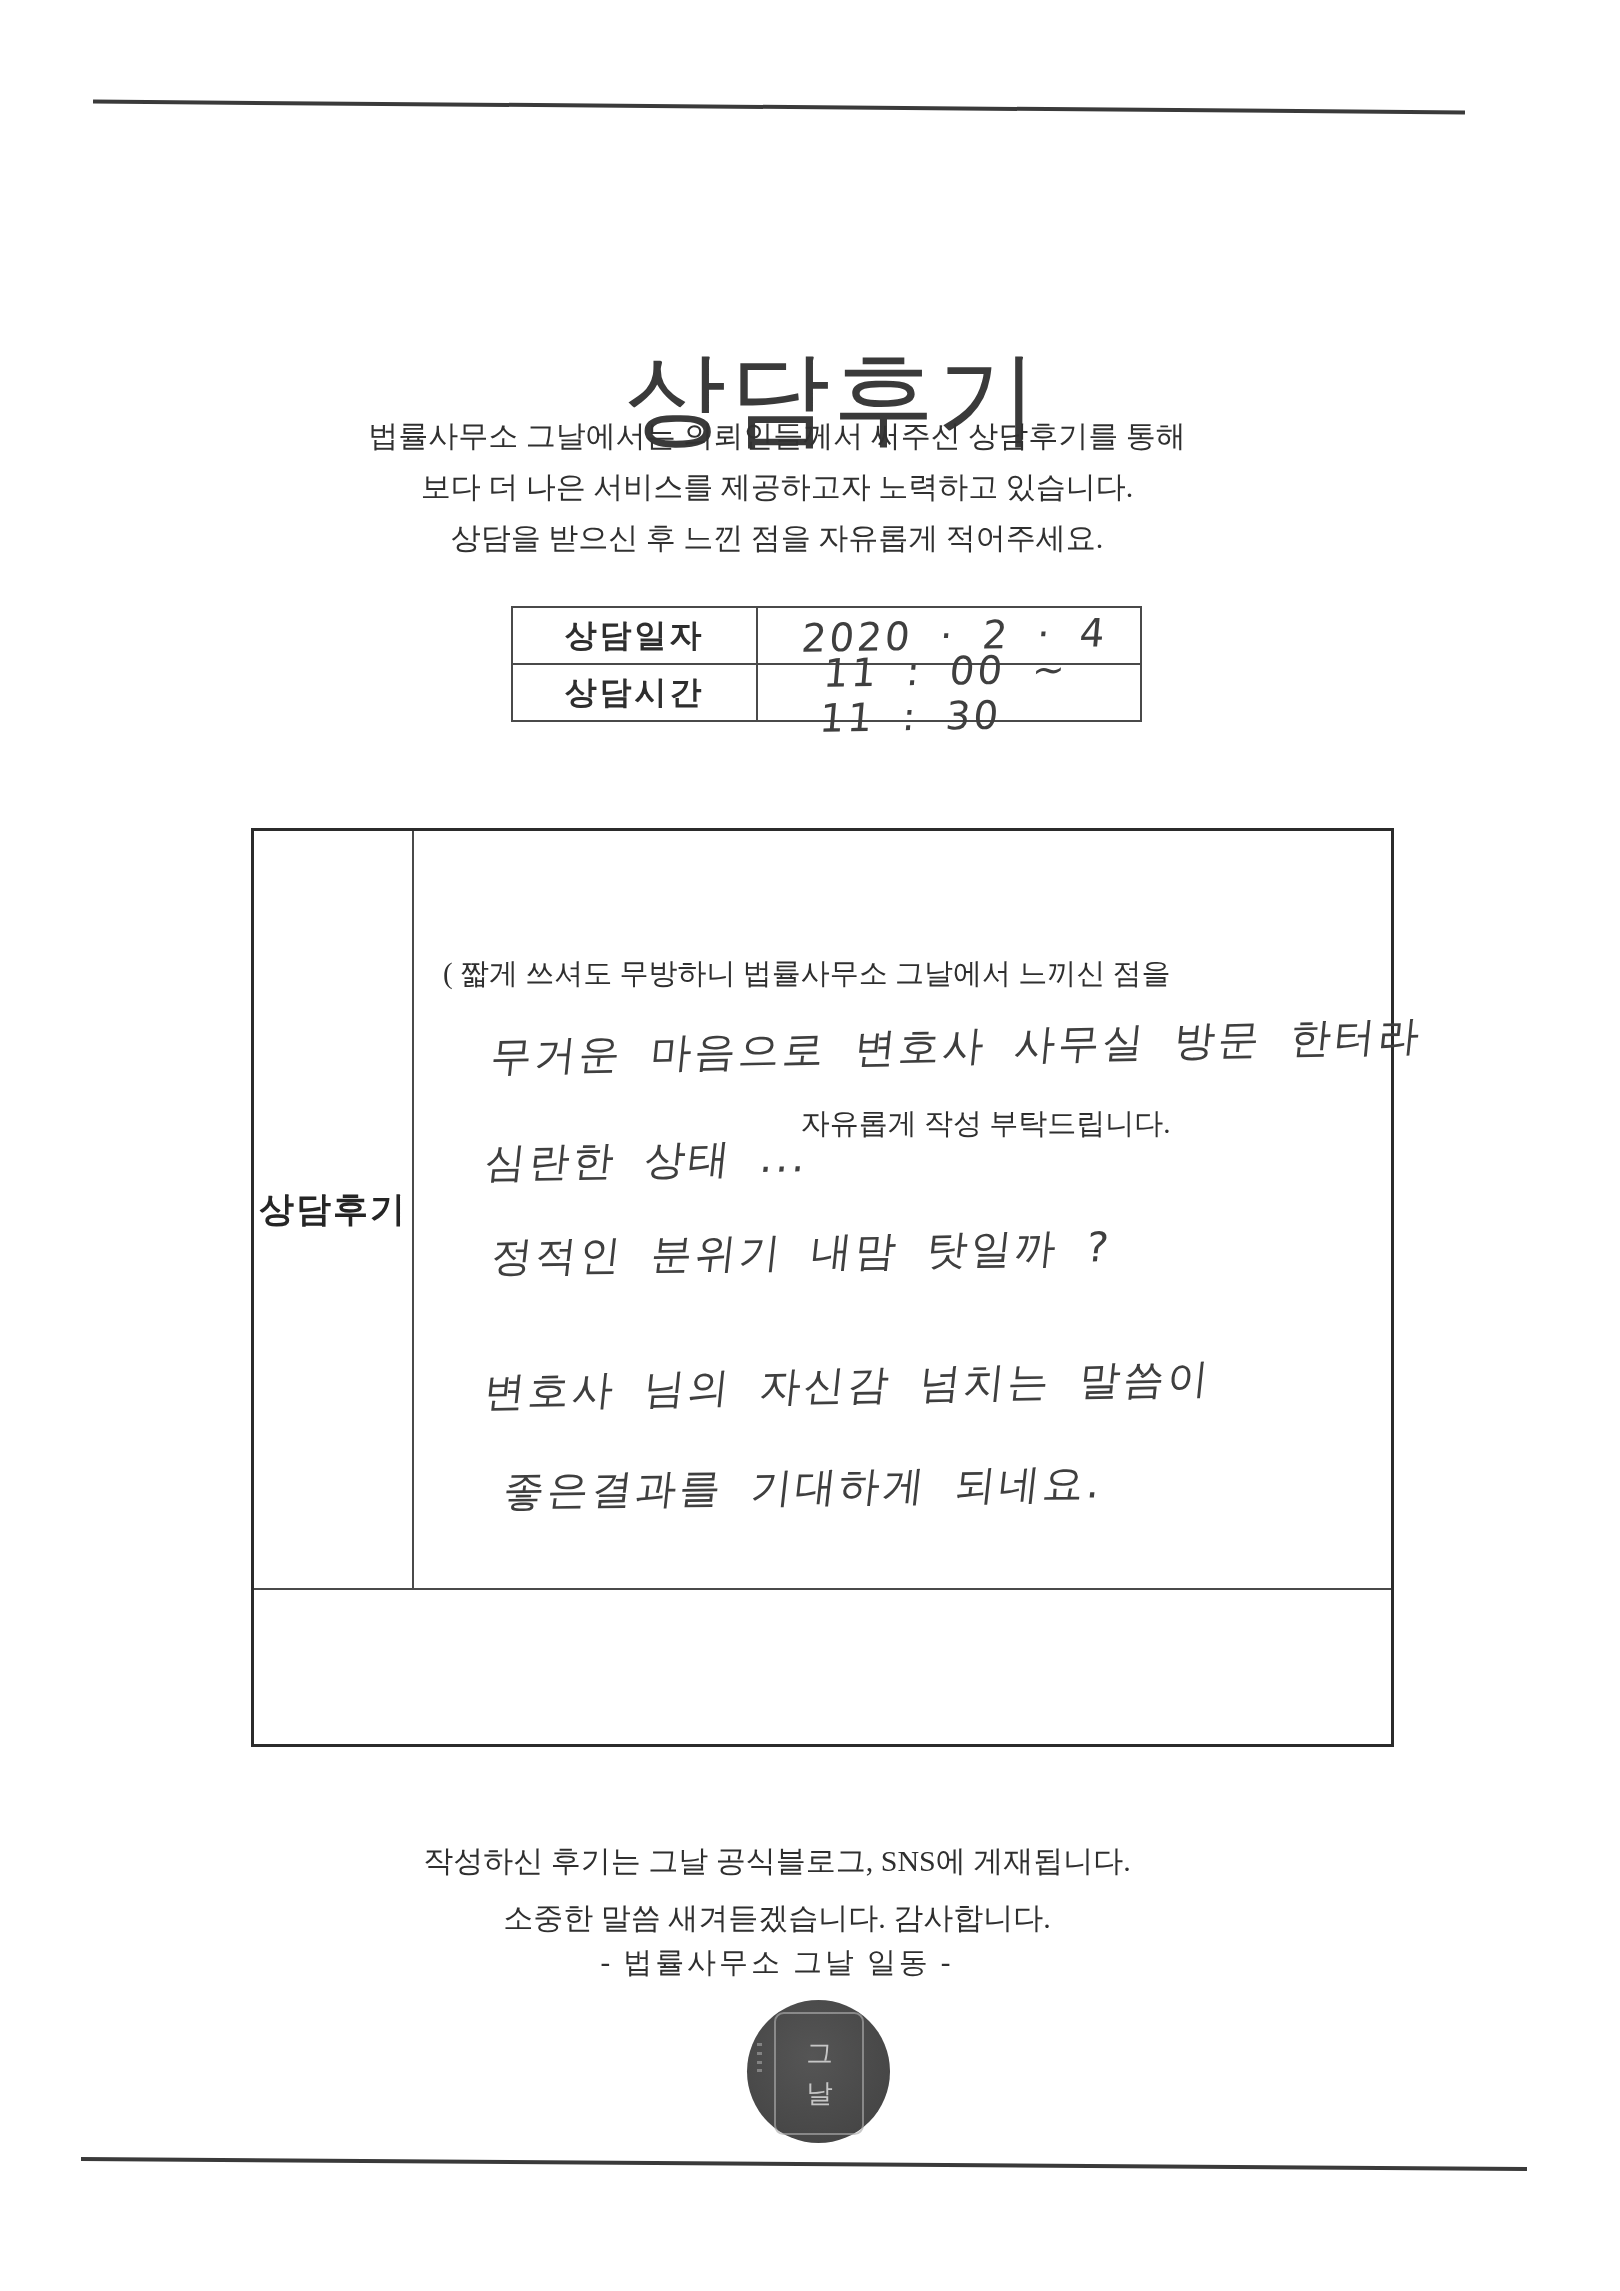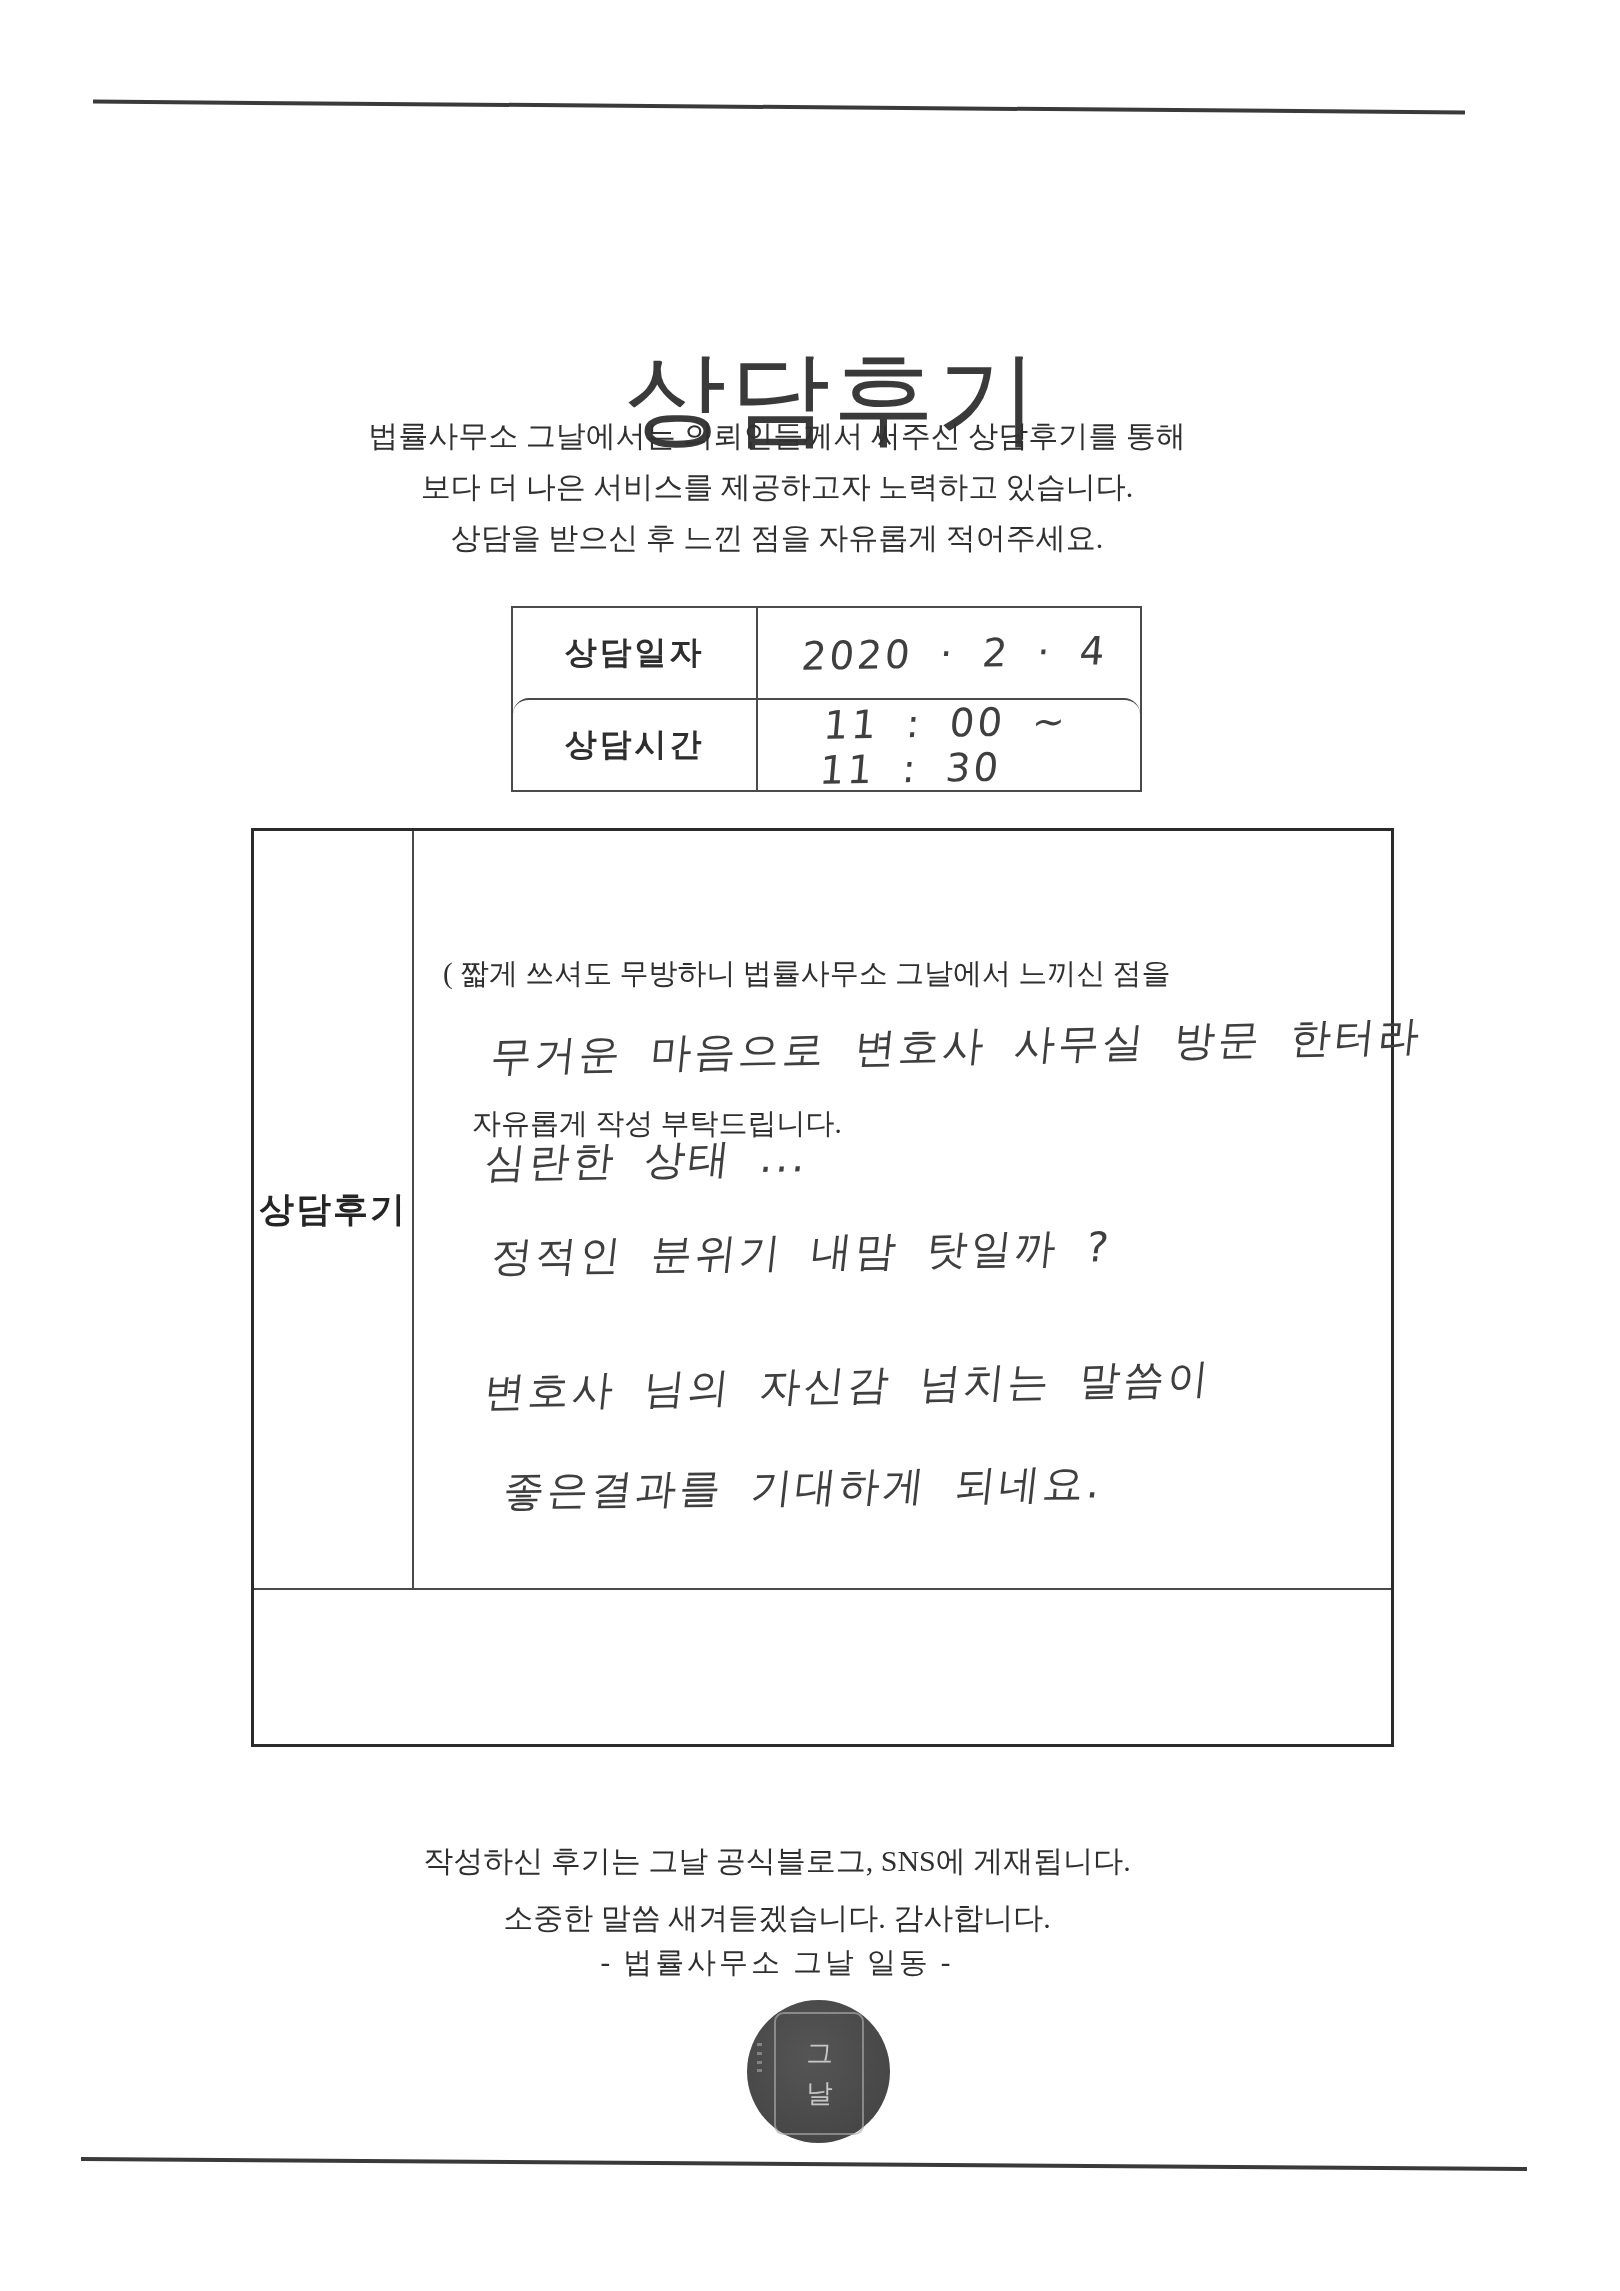--- a/index.html
+++ b/index.html
@@ -19,21 +19,21 @@
   .intro{
     position:absolute;left:0;top:410px;width:100%;text-align:center;
     font-size:30px;line-height:51px;color:#303030;transform:translateX(-33px);
   }
 
   
   .info-table{
     position:absolute;left:511px;top:606px;width:627px;
     border:2.9px solid #4a4a4a;border-collapse:collapse;
   }
-  .info-table .row{display:flex;height:90px;border-radius:16px;}
+  .info-table .row{display:flex;height:55px;}
   .info-table .row + .row{border-top:2px solid #4a4a4a;gap:20px;}
   .info-table .label{
     width:243px;border-right:2px solid #4a4a4a;display:flex;
     align-items:center;justify-content:center;
     font-size:32px;font-weight:600;letter-spacing:2.9px;color:#2e2e2e;
   }
   .info-table .value{
     flex:1;display:flex;align-items:center;justify-content:flex-start;
     padding-left:44px;
   }
@@ -56,21 +56,21 @@
     width:160px;border-right:2px solid #4a4a4a;display:flex;
     align-items:center;justify-content:center;
     font-size:35px;font-weight:600;letter-spacing:2px;color:#252525;
     box-sizing:border-box;
   }
   .mt-content{flex:1;position:relative;}
   .instructions{
     position:absolute;left:29px;top:17px;font-size:29px;line-height:50px;
     color:#2f2f2f;white-space:pre-wrap;
   }
-  .instructions .ind{padding-left:29px;}
+  .instructions .ind{padding-left:29px;text-align:right;}
 
   .hand-line{position:absolute;font-size:41px;white-space:nowrap;}
   .hl1{left:78px;top:188px;transform:skewX(-7deg) rotate(-1.3deg);}
   .hl2{left:71px;top:302px;transform:skewX(-7deg) rotate(-1deg);}
   .hl3{left:78px;top:394px;transform:skewX(-7deg) rotate(-0.9deg);}
   .hl4{left:71px;top:527px;transform:skewX(-7deg) rotate(-1.1deg);}
   .hl5{left:90px;top:629px;transform:skewX(-7deg) rotate(-0.7deg);}
 
   .footer-line{position:absolute;left:0;width:100%;text-align:center;font-size:30px;color:#2f2f2f;transform:translateX(-33px);}
   .fl1{top:1841px;}

